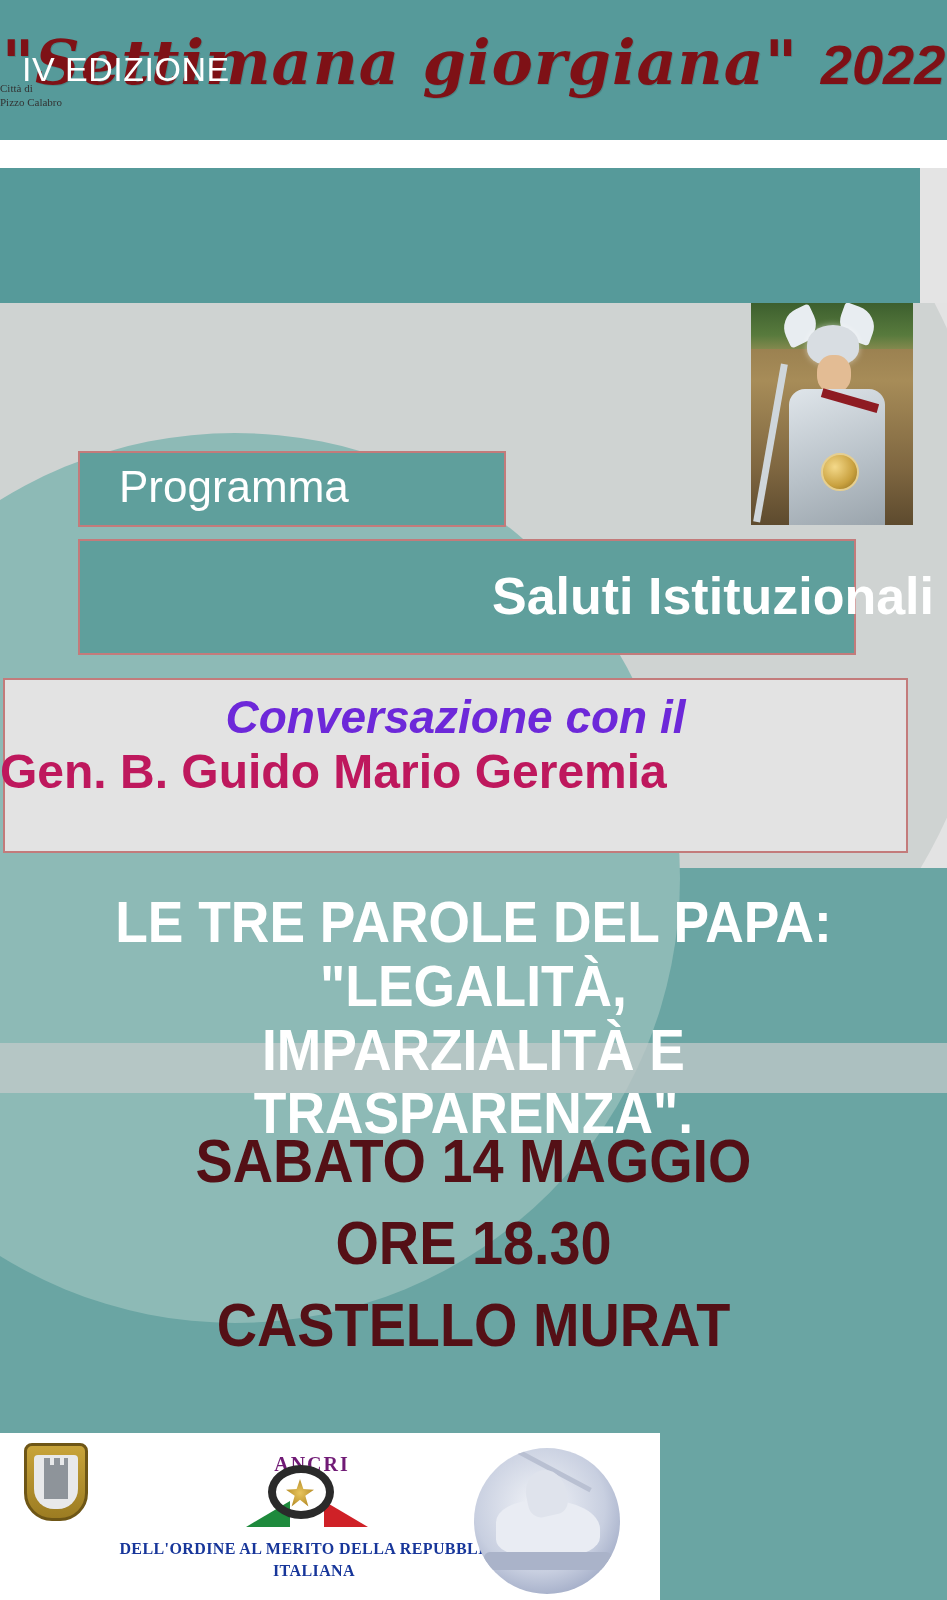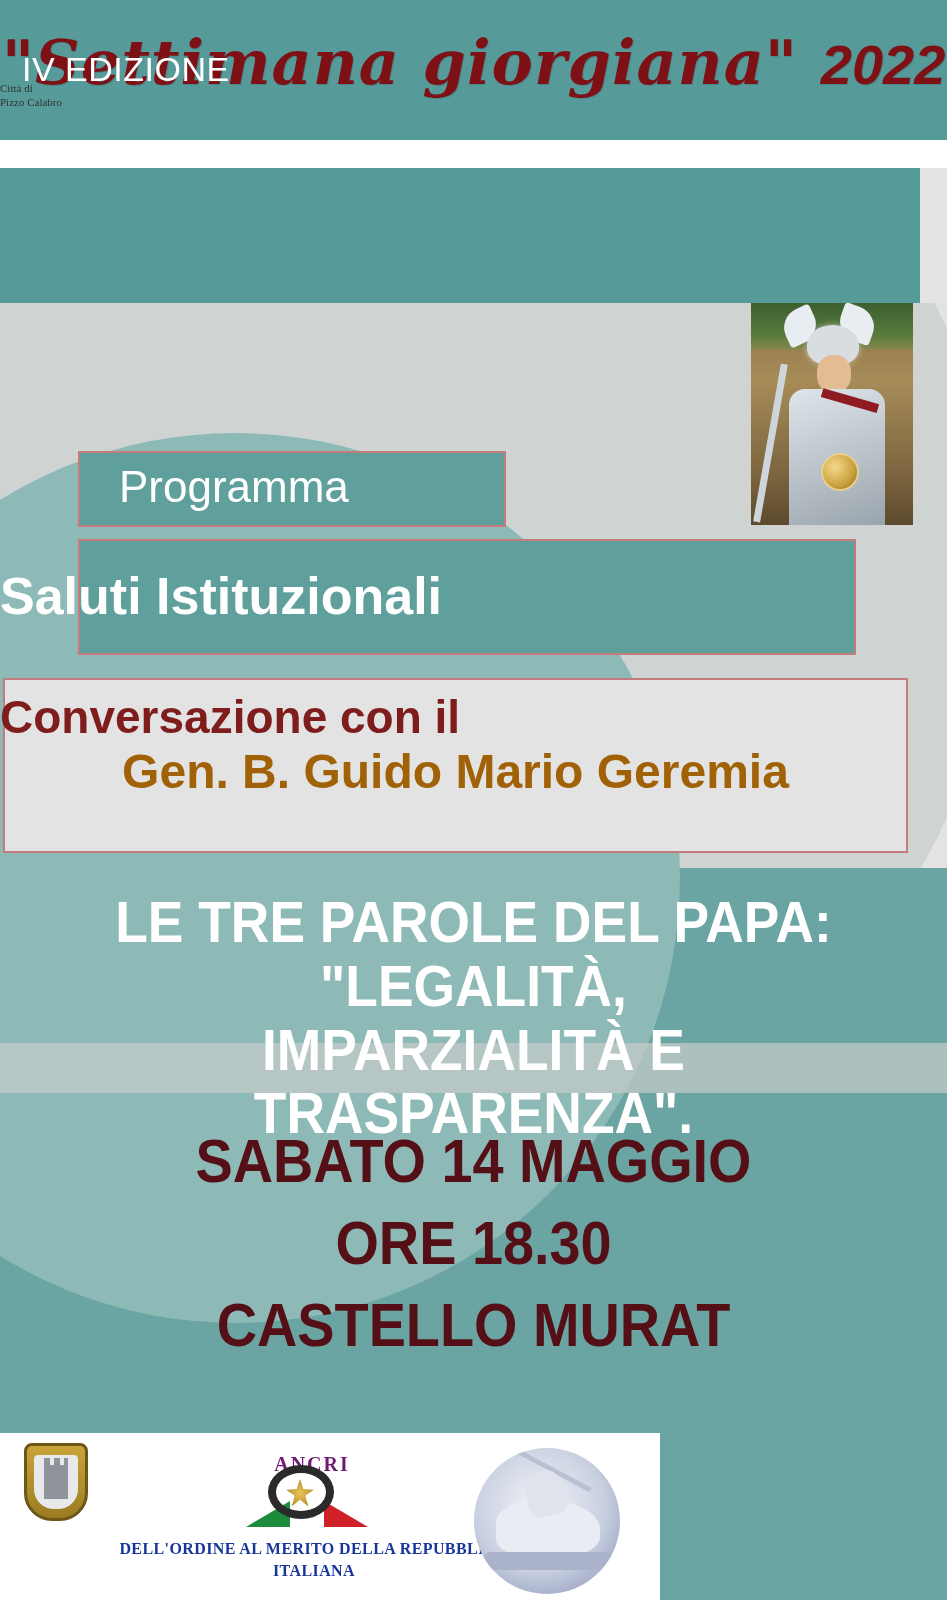--- a/index.html
+++ b/index.html
@@ -207,52 +207,53 @@
     left: 78px; top: 539px;
     width: 778px; height: 116px;
     background: #5f9f9c;
     border: 2px solid #c37b7b;
     box-sizing: border-box;
   }
   .saluti-text {
     position: absolute;
     left: 0; top: 566px;
     width: 934px;
-    text-align: left;
+    text-align: right;
     color: #ffffff;
     font-family: "Liberation Sans", sans-serif;
     font-weight: bold;
     font-size: 52px;
   }
 
   
   .conv-box {
     position: absolute;
     left: 3px; top: 678px;
     width: 905px; height: 175px;
     background: #e3e3e3;
     border: 2px solid #c37b7b;
     box-sizing: border-box;
   }
   .conv-line1 {
     position: absolute;
     left: 0; top: 690px;
     width: 911px;
-    text-align: left;
-    color: #7f1d1d;
+    text-align: center;
+    color: #6d28d9;
     font-family: "Liberation Sans", sans-serif;
     font-weight: bold;
     font-size: 46px;
+    font-style: italic;
   }
   .conv-line2 {
     position: absolute;
     left: 0; top: 744px;
     width: 911px;
-    text-align: center;
-    color: #a16207;
+    text-align: left;
+    color: #be185d;
     font-family: "Liberation Sans", sans-serif;
     font-weight: bold;
     font-size: 48px;
   }
   .conv-line3 {
     position: absolute;
     left: 0; top: 806px;
     width: 911px;
     text-align: center;
     color: #1b1b1b;

